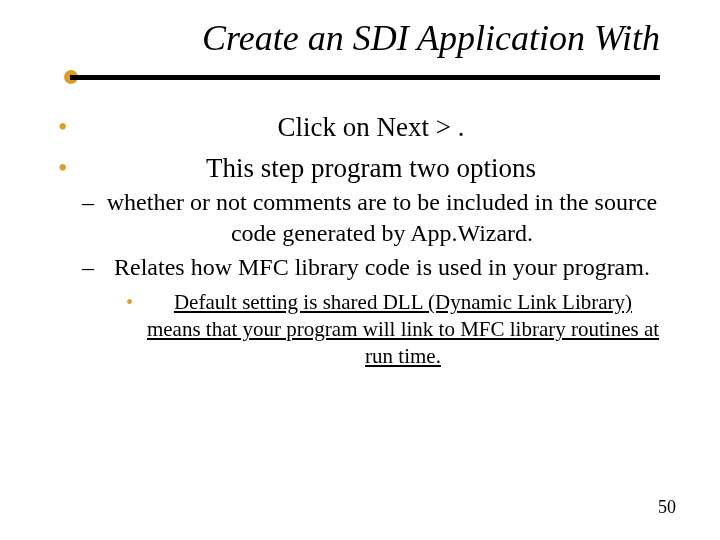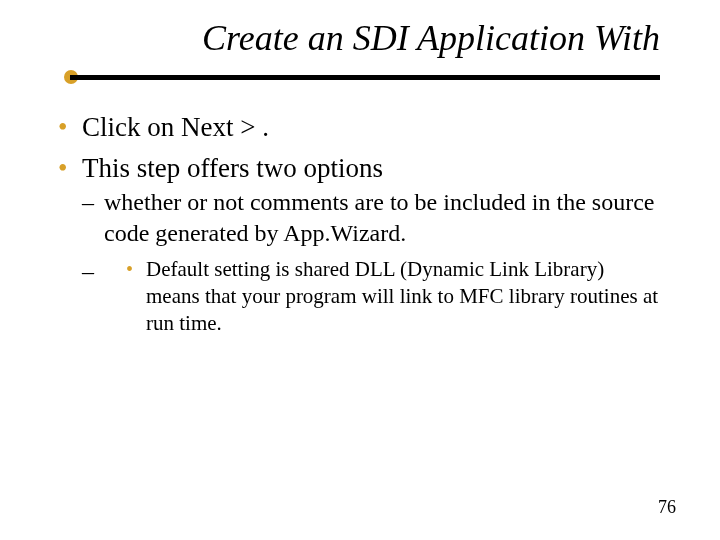--- a/index.html
+++ b/index.html
@@ -1,15 +1,15 @@
 <!DOCTYPE html>
 <html><head>
 <meta charset="utf-8">
 <style>
-  * { margin: 0; padding: 0; box-sizing: border-box; }
+  * { margin: 0; padding: 0; box-sizing: border-box; text-align: center; }
   body {
     width: 720px;
     height: 540px;
     background: #ffffff;
     font-family: "Times New Roman", Times, serif;
     color: #000;
     position: relative;
     overflow: hidden;
   }
   .title {
@@ -83,20 +83,21 @@
   ul.level3 {
     list-style: none;
     font-size: 21px;
     line-height: 1.3;
     margin-top: 6px;
     padding-left: 22px;
   }
   ul.level3 > li {
     position: relative;
     padding-left: 20px;
+    text-decoration: underline;
   }
   ul.level3 > li::before {
     content: "•";
     position: absolute;
     left: 0;
     top: 0;
     color: #d8a028;
     font-size: 20px;
   }
   .pagenum {
@@ -121,30 +122,31 @@
     <div class="rule-line"></div>
   </div>
 </div>
 
 <div class="content">
   <ul class="level1">
     <li>
       <span>Click on Next &gt; .</span>
     </li>
     <li>
-      <span>This step offers two options</span>
+      <span>This step program two options</span>
       <ul class="level2">
         <li>
           <span>whether or not comments are to be included in the source code generated by App.Wizard.</span>
         </li>
         <li>
+          <span>Relates how MFC library code is used in your program.</span>
           <ul class="level3">
             <li>
               <span>Default setting is shared DLL (Dynamic Link Library) means that your program will link to MFC library routines at run time.</span>
             </li>
           </ul>
         </li>
       </ul>
     </li>
   </ul>
 </div>
 
-<div class="pagenum">76</div>
+<div class="pagenum">50</div>
 
 </body></html>

